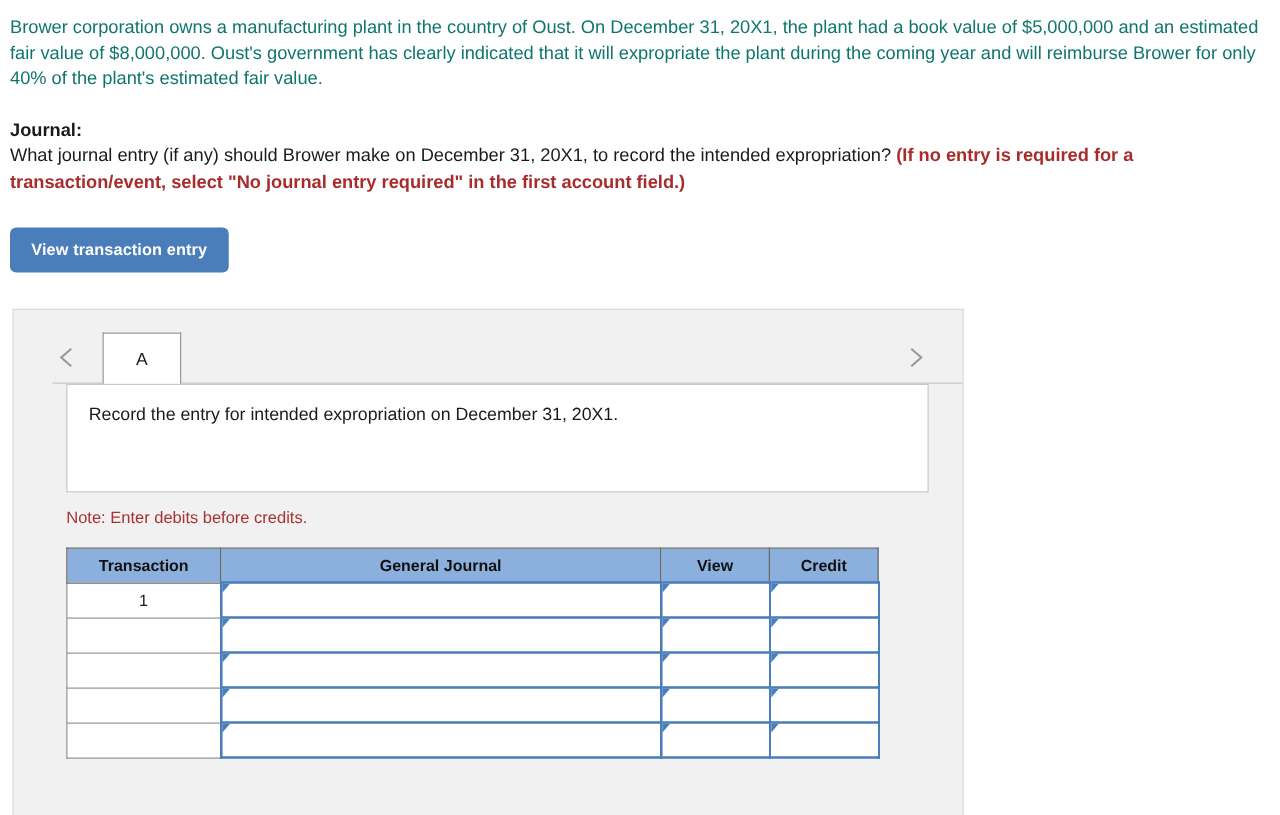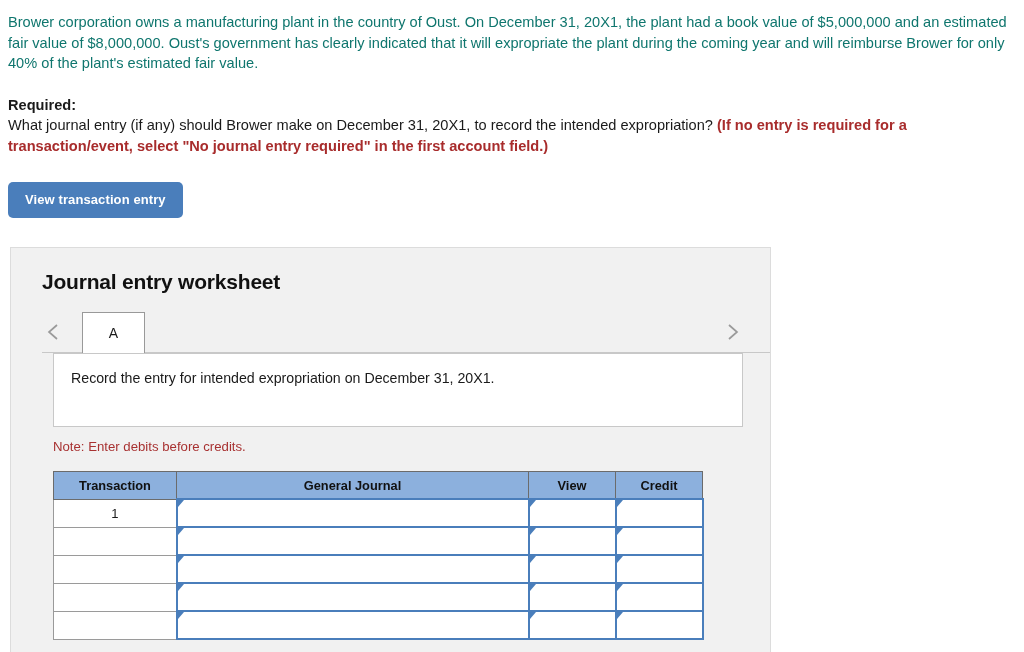--- a/index.html
+++ b/index.html
@@ -112,21 +112,21 @@
     color: #1a1a1a;
     display: flex;
     align-items: center;
     justify-content: center;
     cursor: pointer;
     z-index: 2;
   }
   .instruction-box {
     margin: 0 0 0 42px;
     width: 690px;
-    height: 74px;
+    height: 87px;
     background: #ffffff;
     border: 1px solid #c8c8c8;
     box-sizing: border-box;
     padding: 15px 16px 0 17px;
     font-size: 14.2px;
     color: #1a1a1a;
     line-height: 19px;
   }
   .note-line {
     margin: 12px 0 0 42px;
@@ -188,31 +188,30 @@
   .journal-table tr.row-first td.cell-txn { border-top: 1px solid #444444; }
 </style>
 </head>
 <body>
 
 <div class="problem-text">
   <p>Brower corporation owns a manufacturing plant in the country of Oust. On December 31, 20X1, the plant had a book value of $5,000,000 and an estimated fair value of $8,000,000. Oust's government has clearly indicated that it will expropriate the plant during the coming year and will reimburse Brower for only 40% of the plant's estimated fair value.</p>
 </div>
 
 <div class="required-block">
-  <span class="required-label">Required:</span>
+  <span class="required-label">Journal:</span>
   <span>What journal entry (if any) should Brower make on December 31, 20X1, to record the intended expropriation? </span><span class="red-bold">(If no entry is required for a transaction/event, select "No journal entry required" in the first account field.)</span>
 </div>
 
 <div class="btn-row">
   <button class="view-transaction-btn">View transaction entry</button>
 </div>
 
 <div class="worksheet-panel">
 
-  <div class="worksheet-title">Journal entry worksheet</div>
 
   <div class="tabs-row">
     <div class="tab-strip"></div>
     <span class="chev chev-left">
       <svg width="20" height="22" viewBox="0 0 20 22" fill="none" stroke="currentColor" stroke-width="1.7">
         <polyline points="13,4 5,11 13,18"></polyline>
       </svg>
     </span>
     <span class="chev chev-right">
       <svg width="20" height="22" viewBox="0 0 20 22" fill="none" stroke="currentColor" stroke-width="1.7">

